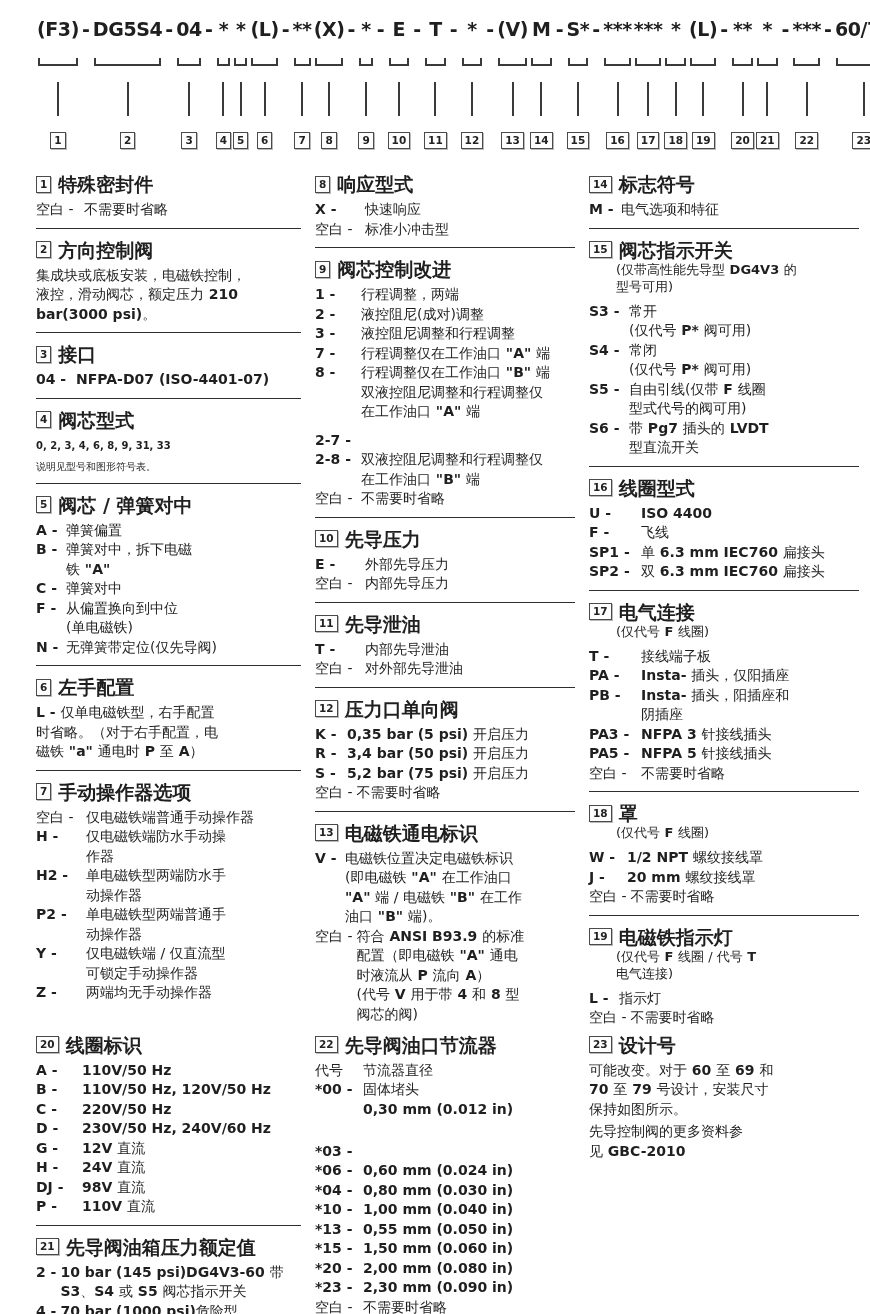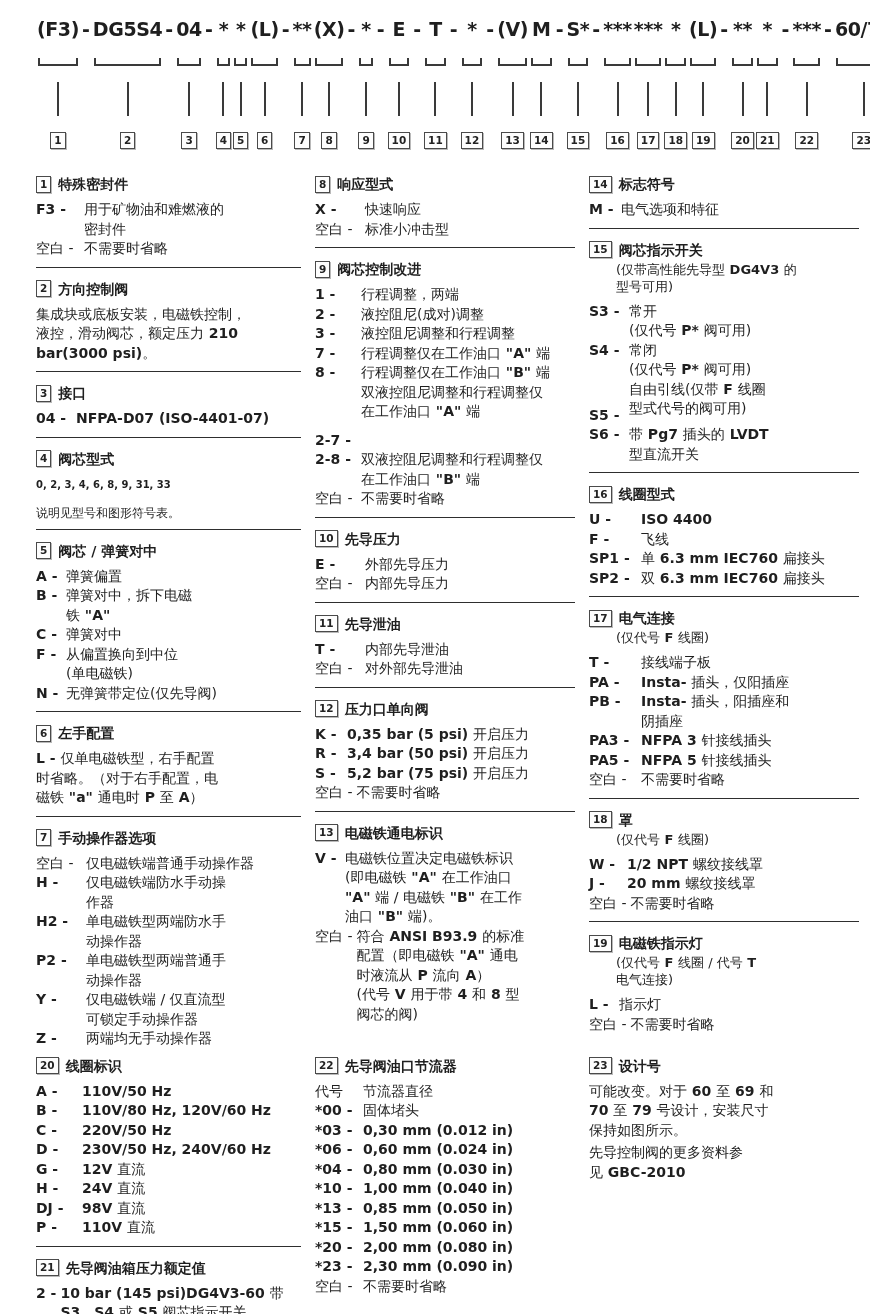--- a/index.html
+++ b/index.html
@@ -23,25 +23,25 @@
     font-size:10.5px; font-weight:700; line-height:13px; padding:1px 3px; text-align:center; color:#222; }
   .seg-sep { font-size:19px; font-weight:700; line-height:22px; margin:0 2px; }
 
   
   .content { display:grid; grid-template-columns:265px 260px 270px; column-gap:14px;
     grid-template-rows:minmax(842px, auto) auto; }
   .cell { min-width:0; }
   .divider { border-top:1.5px solid #2e2e2e; margin:4px 0 12px 0; }
   .section { margin-bottom:8px; }
   .sec-head { display:flex; align-items:center; gap:7px; margin-bottom:7px; }
-  .sec-title { font-weight:700; font-size:14px; line-height:18px; }
+  .sec-title { font-weight:700; font-size:19px; line-height:18px; }
   .sec-subtitle { margin:-5px 0 7px 27px; font-size:13px; line-height:17px; white-space:pre-line; }
   .para { font-size:14px; line-height:19.5px; white-space:pre-line; margin:0 0 3px 0; }
   .value-line { font-size:10px; font-weight:700; line-height:19px; margin-bottom:2px; }
-  .note { font-size:12px; line-height:16px; margin-top:11px; }
+  .note { font-size:10px; line-height:16px; margin-top:4px; }
   .items { margin:0; }
   .opt-row { display:flex; font-size:14px; line-height:19.5px; }
   .opt-code { flex:0 0 auto; white-space:nowrap; padding-right:4px; }
   .opt-desc { white-space:pre-line; min-width:0; }
   .cols-head .opt-code, .cols-head .opt-desc { font-weight:400; }
   .lat { font-weight:700; }
 </style>
 </head>
 <body>
 
@@ -248,25 +248,20 @@
     </div>
   <div class="content">
       <div class="cell">
         <div class="section">
           <div class="sec-head">
             <span class="nbox">1</span>
             <span class="sec-title">特殊密封件</span>
           </div>
           <div class="items">
             <div class="opt-row">
-              <span class="opt-code" style="min-width: 48px;"><span class="lat">F3 -</span></span>
-              <span class="opt-desc">用于矿物油和难燃液的
-密封件</span>
-            </div>
-            <div class="opt-row">
               <span class="opt-code" style="min-width: 48px;">空白 -</span>
               <span class="opt-desc">不需要时省略</span>
             </div>
           </div>
         </div>
         <div class="divider"></div>
         <div class="section">
           <div class="sec-head">
             <span class="nbox">2</span>
             <span class="sec-title">方向控制阀</span>
@@ -546,21 +541,21 @@
               <span class="opt-code" style="min-width: 40px;"><span class="lat">S3 -</span></span>
               <span class="opt-desc">常开
 (仅代号<span class="lat"> P* </span>阀可用)</span>
             </div>
             <div class="opt-row">
               <span class="opt-code" style="min-width: 40px;"><span class="lat">S4 -</span></span>
               <span class="opt-desc">常闭
 (仅代号<span class="lat"> P* </span>阀可用)</span>
             </div>
             <div class="opt-row">
-              <span class="opt-code" style="min-width: 40px; margin-top: 26px;"><span class="lat">S5 -</span></span>
+              <span class="opt-code" style="min-width: 40px;"><span class="lat">S5 -</span></span>
               <span class="opt-desc">自由引线(仅带<span class="lat"> F </span>线圈
 型式代号的阀可用)</span>
             </div>
             <div class="opt-row">
               <span class="opt-code" style="min-width: 40px;"><span class="lat">S6 -</span></span>
               <span class="opt-desc">带<span class="lat"> Pg7 </span>插头的<span class="lat"> LVDT
 </span>型直流开关</span>
             </div>
           </div>
         </div>
@@ -672,21 +667,21 @@
             <span class="nbox">20</span>
             <span class="sec-title">线圈标识</span>
           </div>
           <div class="items">
             <div class="opt-row">
               <span class="opt-code" style="min-width: 46px;"><span class="lat">A -</span></span>
               <span class="opt-desc"><span class="lat">110V/50 Hz</span></span>
             </div>
             <div class="opt-row">
               <span class="opt-code" style="min-width: 46px;"><span class="lat">B -</span></span>
-              <span class="opt-desc"><span class="lat">110V/80 Hz, 120V/60 Hz</span></span>
+              <span class="opt-desc"><span class="lat">110V/50 Hz, 120V/50 Hz</span></span>
             </div>
             <div class="opt-row">
               <span class="opt-code" style="min-width: 46px;"><span class="lat">C -</span></span>
               <span class="opt-desc"><span class="lat">220V/50 Hz</span></span>
             </div>
             <div class="opt-row">
               <span class="opt-code" style="min-width: 46px;"><span class="lat">D -</span></span>
               <span class="opt-desc"><span class="lat">230V/50 Hz, 240V/60 Hz</span></span>
             </div>
             <div class="opt-row">
@@ -744,38 +739,38 @@
           <div class="opt-row cols-head">
             <span class="opt-code" style="min-width: 48px;">代号</span>
             <span class="opt-desc">节流器直径</span>
           </div>
           <div class="items">
             <div class="opt-row">
               <span class="opt-code" style="min-width: 48px;"><span class="lat">*00 -</span></span>
               <span class="opt-desc">固体堵头</span>
             </div>
             <div class="opt-row">
-              <span class="opt-code" style="min-width: 48px;"><span class="lat">*03 -</span></span>
+              <span class="opt-code" style="min-width: 48px; margin-top: 42px;"><span class="lat">*03 -</span></span>
               <span class="opt-desc"><span class="lat">0,30 mm (0.012 in)</span></span>
             </div>
             <div class="opt-row">
               <span class="opt-code" style="min-width: 48px;"><span class="lat">*06 -</span></span>
               <span class="opt-desc"><span class="lat">0,60 mm (0.024 in)</span></span>
             </div>
             <div class="opt-row">
               <span class="opt-code" style="min-width: 48px;"><span class="lat">*04 -</span></span>
               <span class="opt-desc"><span class="lat">0,80 mm (0.030 in)</span></span>
             </div>
             <div class="opt-row">
               <span class="opt-code" style="min-width: 48px;"><span class="lat">*10 -</span></span>
               <span class="opt-desc"><span class="lat">1,00 mm (0.040 in)</span></span>
             </div>
             <div class="opt-row">
               <span class="opt-code" style="min-width: 48px;"><span class="lat">*13 -</span></span>
-              <span class="opt-desc"><span class="lat">0,85 mm (0.050 in)</span></span>
+              <span class="opt-desc"><span class="lat">0,55 mm (0.050 in)</span></span>
             </div>
             <div class="opt-row">
               <span class="opt-code" style="min-width: 48px;"><span class="lat">*15 -</span></span>
               <span class="opt-desc"><span class="lat">1,50 mm (0.060 in)</span></span>
             </div>
             <div class="opt-row">
               <span class="opt-code" style="min-width: 48px;"><span class="lat">*20 -</span></span>
               <span class="opt-desc"><span class="lat">2,00 mm (0.080 in)</span></span>
             </div>
             <div class="opt-row">

